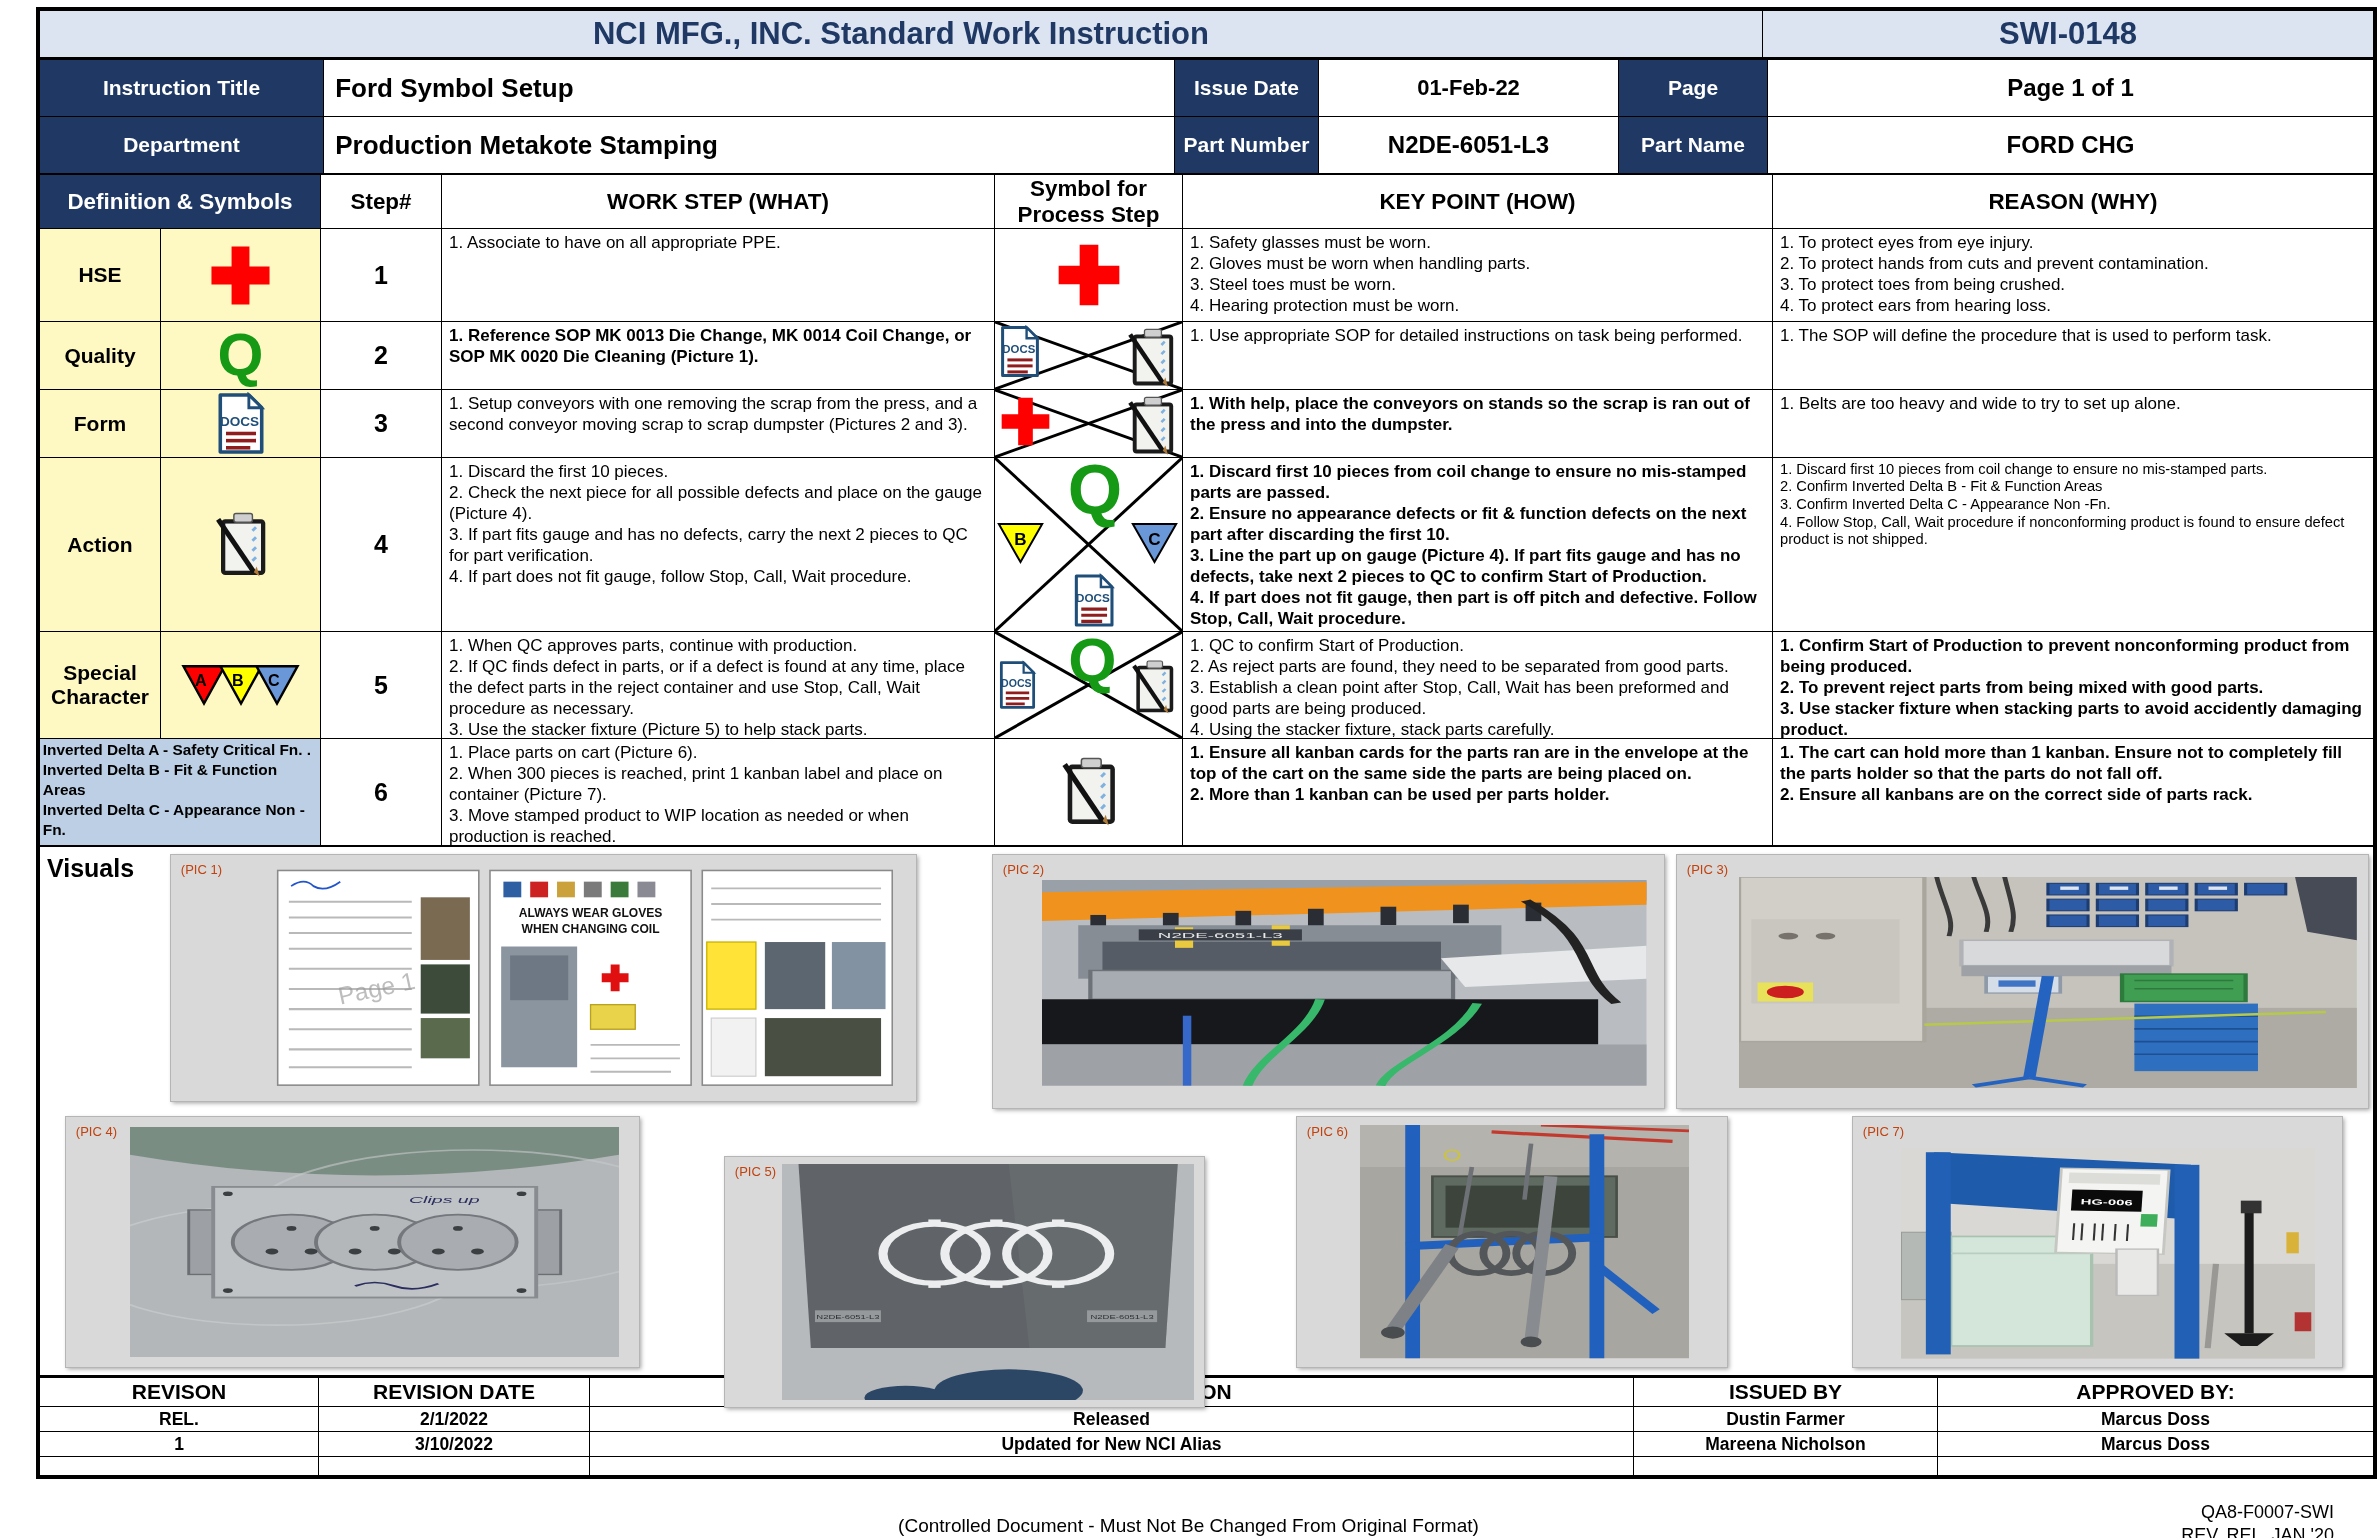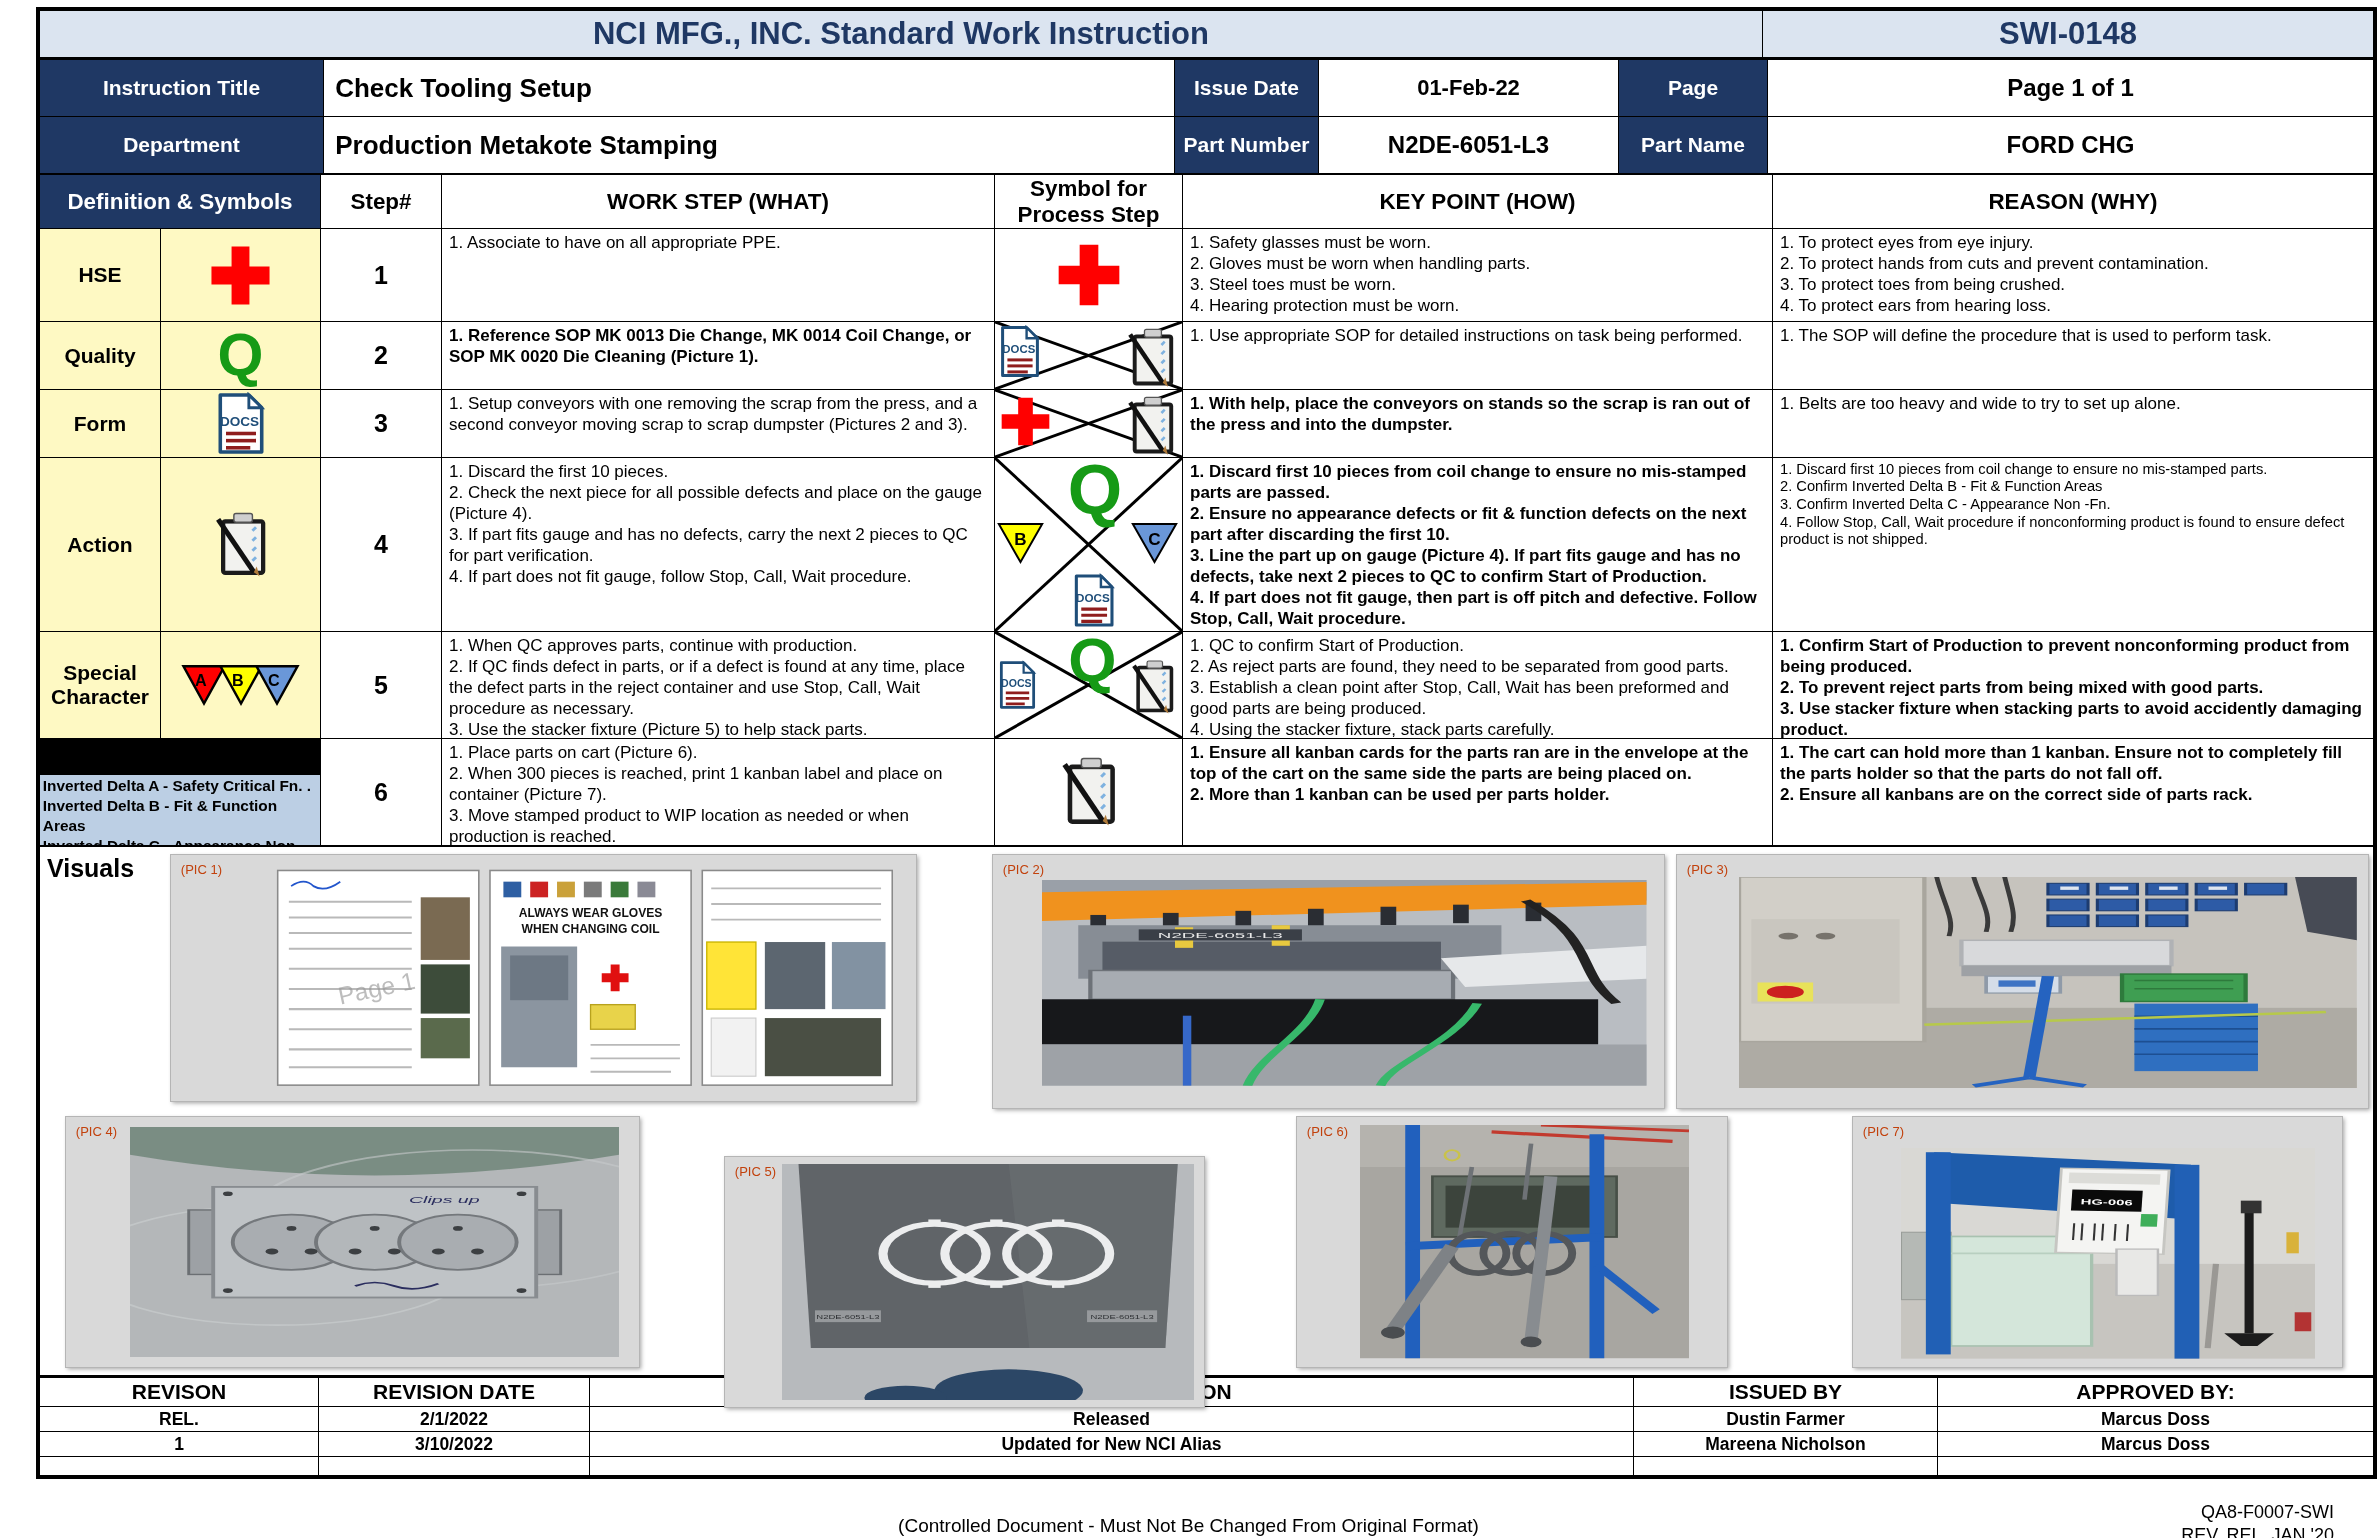--- a/index.html
+++ b/index.html
@@ -28,21 +28,21 @@
   .txt .line{margin:0;}
   .boldtxt .line{font-weight:bold;}
   .dense{font-size:14.7px;line-height:1.2;}
   .sym{position:relative;overflow:hidden;}
   .xsvg{position:absolute;left:0;top:0;width:100%;height:100%;}
   .abs{position:absolute;}
   .q{font-weight:bold;color:#169a16;line-height:0.9;}
   .q-leg{font-size:59px;}
   .q-big{font-size:70px;}
   .q-mid{font-size:62px;}
-  .notes{background:#bccfe4;padding:1.4px 2.8px;font-size:15.4px;font-weight:bold;line-height:1.3;margin-top:36px;}
+  .notes{background:#bccfe4;padding:1.4px 2.8px;font-size:15.4px;font-weight:bold;line-height:1.3;}
   .tri-row{display:flex;align-items:flex-start;}
   .tri-row svg{margin:0 -4.9px;}
   
   .visuals{position:relative;height:528px;background:#fff;border-top:2.8px solid #000;}
   .vis-label{position:absolute;left:7px;top:7px;font-weight:bold;font-size:25px;}
   .pic{position:absolute;background:#d9d9d9;border:1.4px solid #b5b5b5;box-shadow:2.1px 2.1px 4.2px rgba(0,0,0,.35);}
   .plabel{position:absolute;left:9.8px;top:7px;font-size:13px;color:#c2410c;z-index:3;}
   .photo{position:absolute;z-index:1;}
   .photo svg{width:100%;height:100%;display:block;}
   
@@ -59,21 +59,21 @@
 
 <div class="sheet">
 
   <div class="grid band">
     <div class="cell">NCI MFG., INC. Standard Work Instruction</div>
     <div class="cell">SWI-0148</div>
   </div>
 
   <div class="grid info">
     <div class="cell navy">Instruction Title</div>
-    <div class="cell val left">Check Tooling Setup</div>
+    <div class="cell val left">Ford Symbol Setup</div>
     <div class="cell navy">Issue Date</div>
     <div class="cell val center">01-Feb-22</div>
     <div class="cell navy">Page</div>
     <div class="cell val center big">Page 1 of 1</div>
 
     <div class="cell navy">Department</div>
     <div class="cell val left">Production Metakote Stamping</div>
     <div class="cell navy">Part Number</div>
     <div class="cell val center big">N2DE-6051-L3</div>
     <div class="cell navy">Part Name</div>

